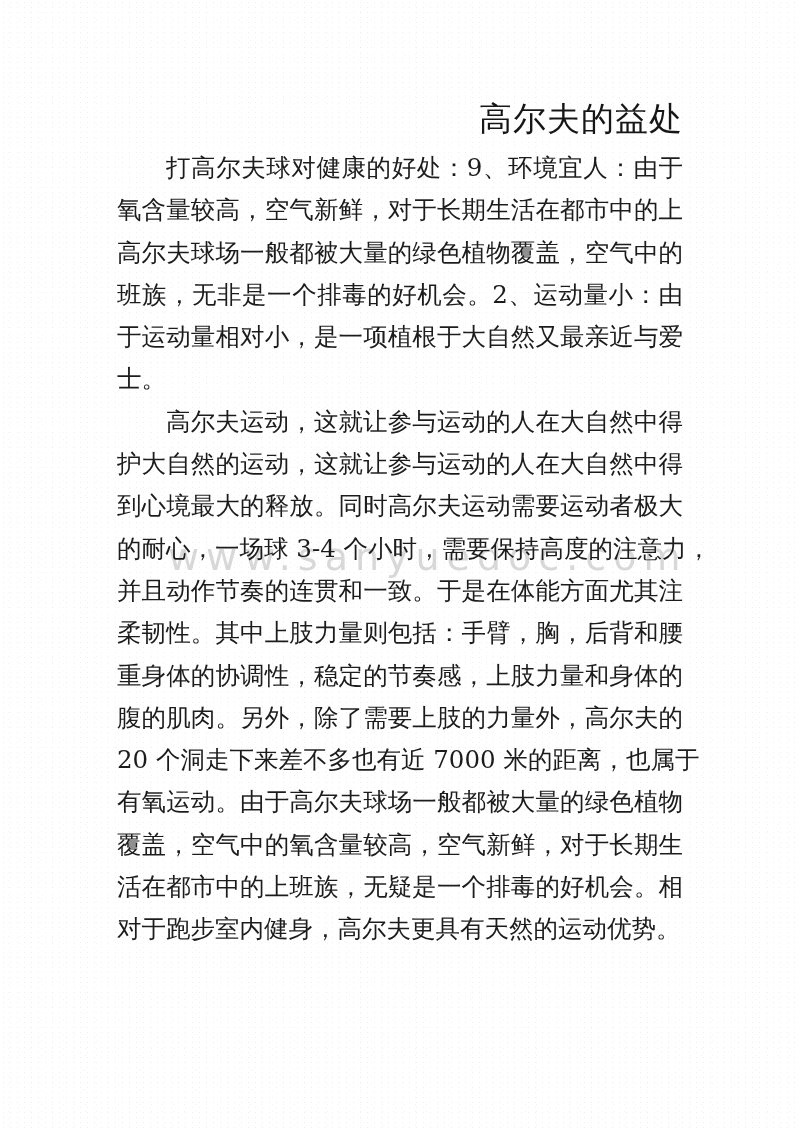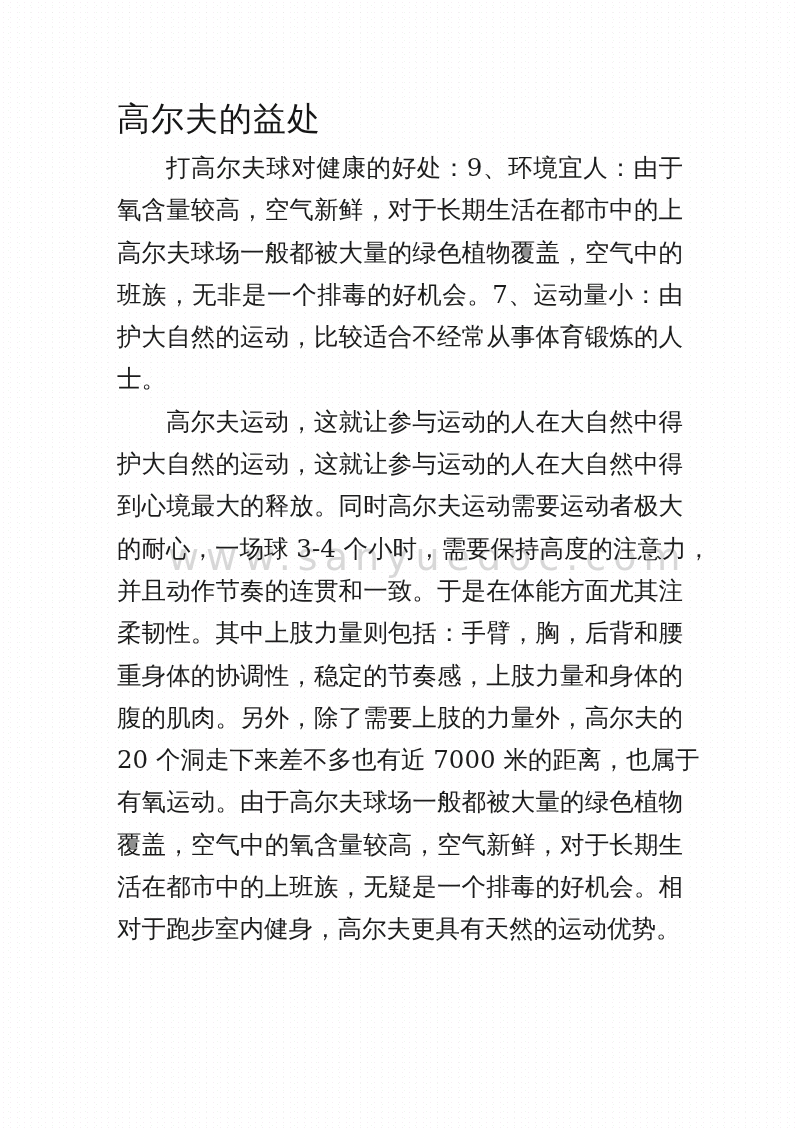--- a/index.html
+++ b/index.html
@@ -42,21 +42,21 @@
   .doc {
     position: relative;
     z-index: 1;
     padding: 98px 117px 0 117px;
   }
   .title {
     margin: 0;
     font-size: 33px;
     font-weight: normal;
     line-height: 42px;
-    text-align: left;
+    text-align: right;
     letter-spacing: 1px;
     color: #161616;
   }
   .body-text {
     margin-top: 7px;
   }
   .line {
     font-size: 24.5px;
     line-height: 42.3px;
     height: 42.3px;
@@ -83,22 +83,22 @@
   <div class="doc">
 
     <h1 class="title">高尔夫的益处</h1>
 
     <div class="body-text">
 
       <div class="para">
         <div class="line first">打高尔夫球对健康的好处：9、环境宜人：由于</div>
         <div class="line">氧含量较高，空气新鲜，对于长期生活在都市中的上</div>
         <div class="line">高尔夫球场一般都被大量的绿色植物覆盖，空气中的</div>
-        <div class="line">班族，无非是一个排毒的好机会。7、运动量小：由</div>
-        <div class="line">护大自然的运动，比较适合不经常从事体育锻炼的人</div>
+        <div class="line">班族，无非是一个排毒的好机会。2、运动量小：由</div>
+        <div class="line">于运动量相对小，是一项植根于大自然又最亲近与爱</div>
         <div class="line last">士。</div>
       </div>
 
       <div class="para">
         <div class="line first">高尔夫运动，这就让参与运动的人在大自然中得</div>
         <div class="line">护大自然的运动，这就让参与运动的人在大自然中得</div>
         <div class="line">到心境最大的释放。同时高尔夫运动需要运动者极大</div>
         <div class="line">的耐心，一场球 3-4 个小时，需要保持高度的注意力，</div>
         <div class="line">并且动作节奏的连贯和一致。于是在体能方面尤其注</div>
         <div class="line">柔韧性。其中上肢力量则包括：手臂，胸，后背和腰</div>

